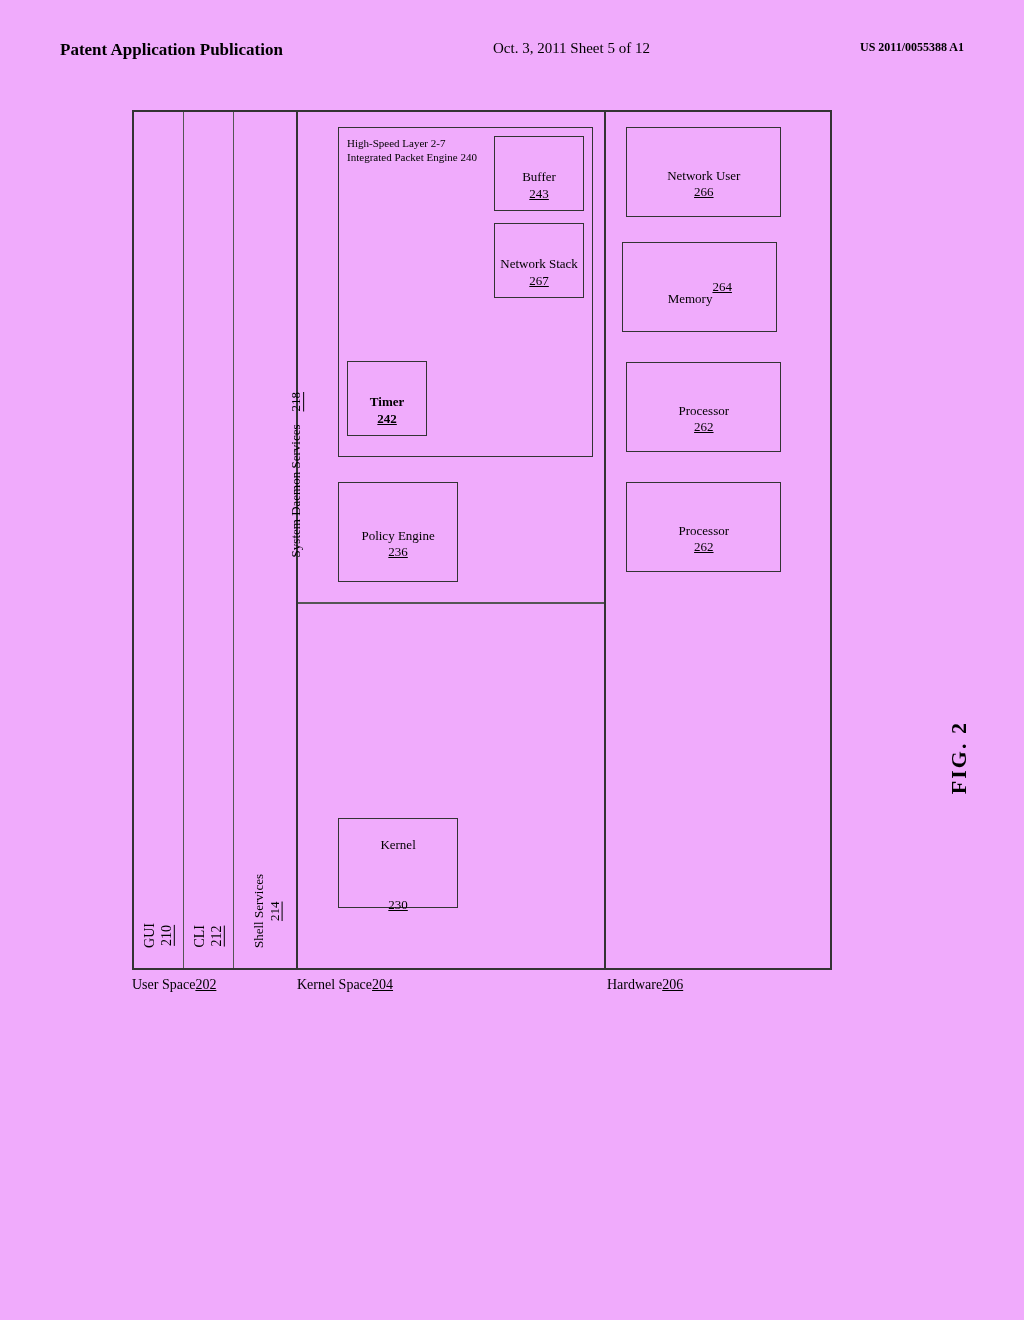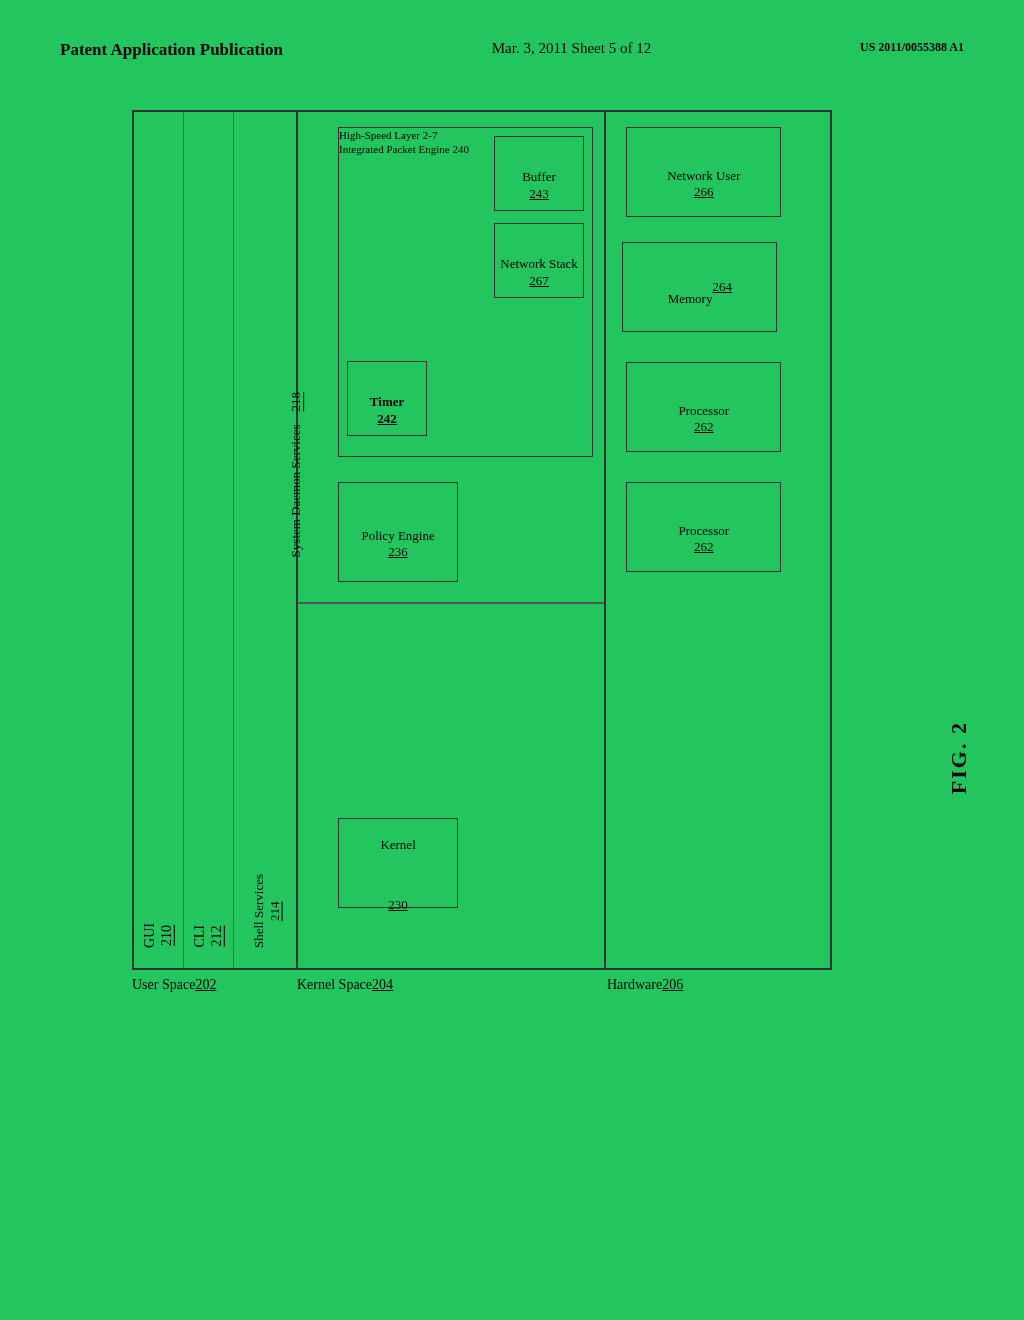--- a/index.html
+++ b/index.html
@@ -8,21 +8,21 @@
       font-family: 'Times New Roman', Times, serif;
       width: 1024px;
       height: 1320px;
       overflow: hidden;
       position: relative;
     }
 
     .page {
       width: 1024px;
       height: 1320px;
-      background: #22c55e;
+      background: #f0abfc;
       position: relative;
       padding: 40px 60px;
     }
 
     
     .header {
       display: flex;
       justify-content: space-between;
       align-items: flex-start;
       margin-bottom: 20px;
@@ -212,21 +212,21 @@
     }
 
     
     .hs-box {
       border: 1.5px solid #333;
       position: absolute;
       top: 15px;
       left: 40px;
       width: 255px;
       height: 330px;
-      padding: 0;
+      padding: 8px;
     }
 
     .hs-title {
       font-size: 11px;
       line-height: 1.3;
       margin-bottom: 5px;
     }
 
     
     .buffer-box {
@@ -395,21 +395,21 @@
       text-decoration: underline;
     }
   </style>
 </head>
 <body>
 
 <div class="page">
 
   <div class="header">
     <div class="header-left">Patent Application Publication</div>
-    <div class="header-center">Mar. 3, 2011   Sheet 5 of 12</div>
+    <div class="header-center">Oct. 3, 2011   Sheet 5 of 12</div>
     <div class="header-right">US 2011/0055388 A1</div>
   </div>
 
   <div class="diagram-container">
     <div class="diagram-wrapper">
 
       <div class="outer-box">
 
         <div class="col-user-space">
 

